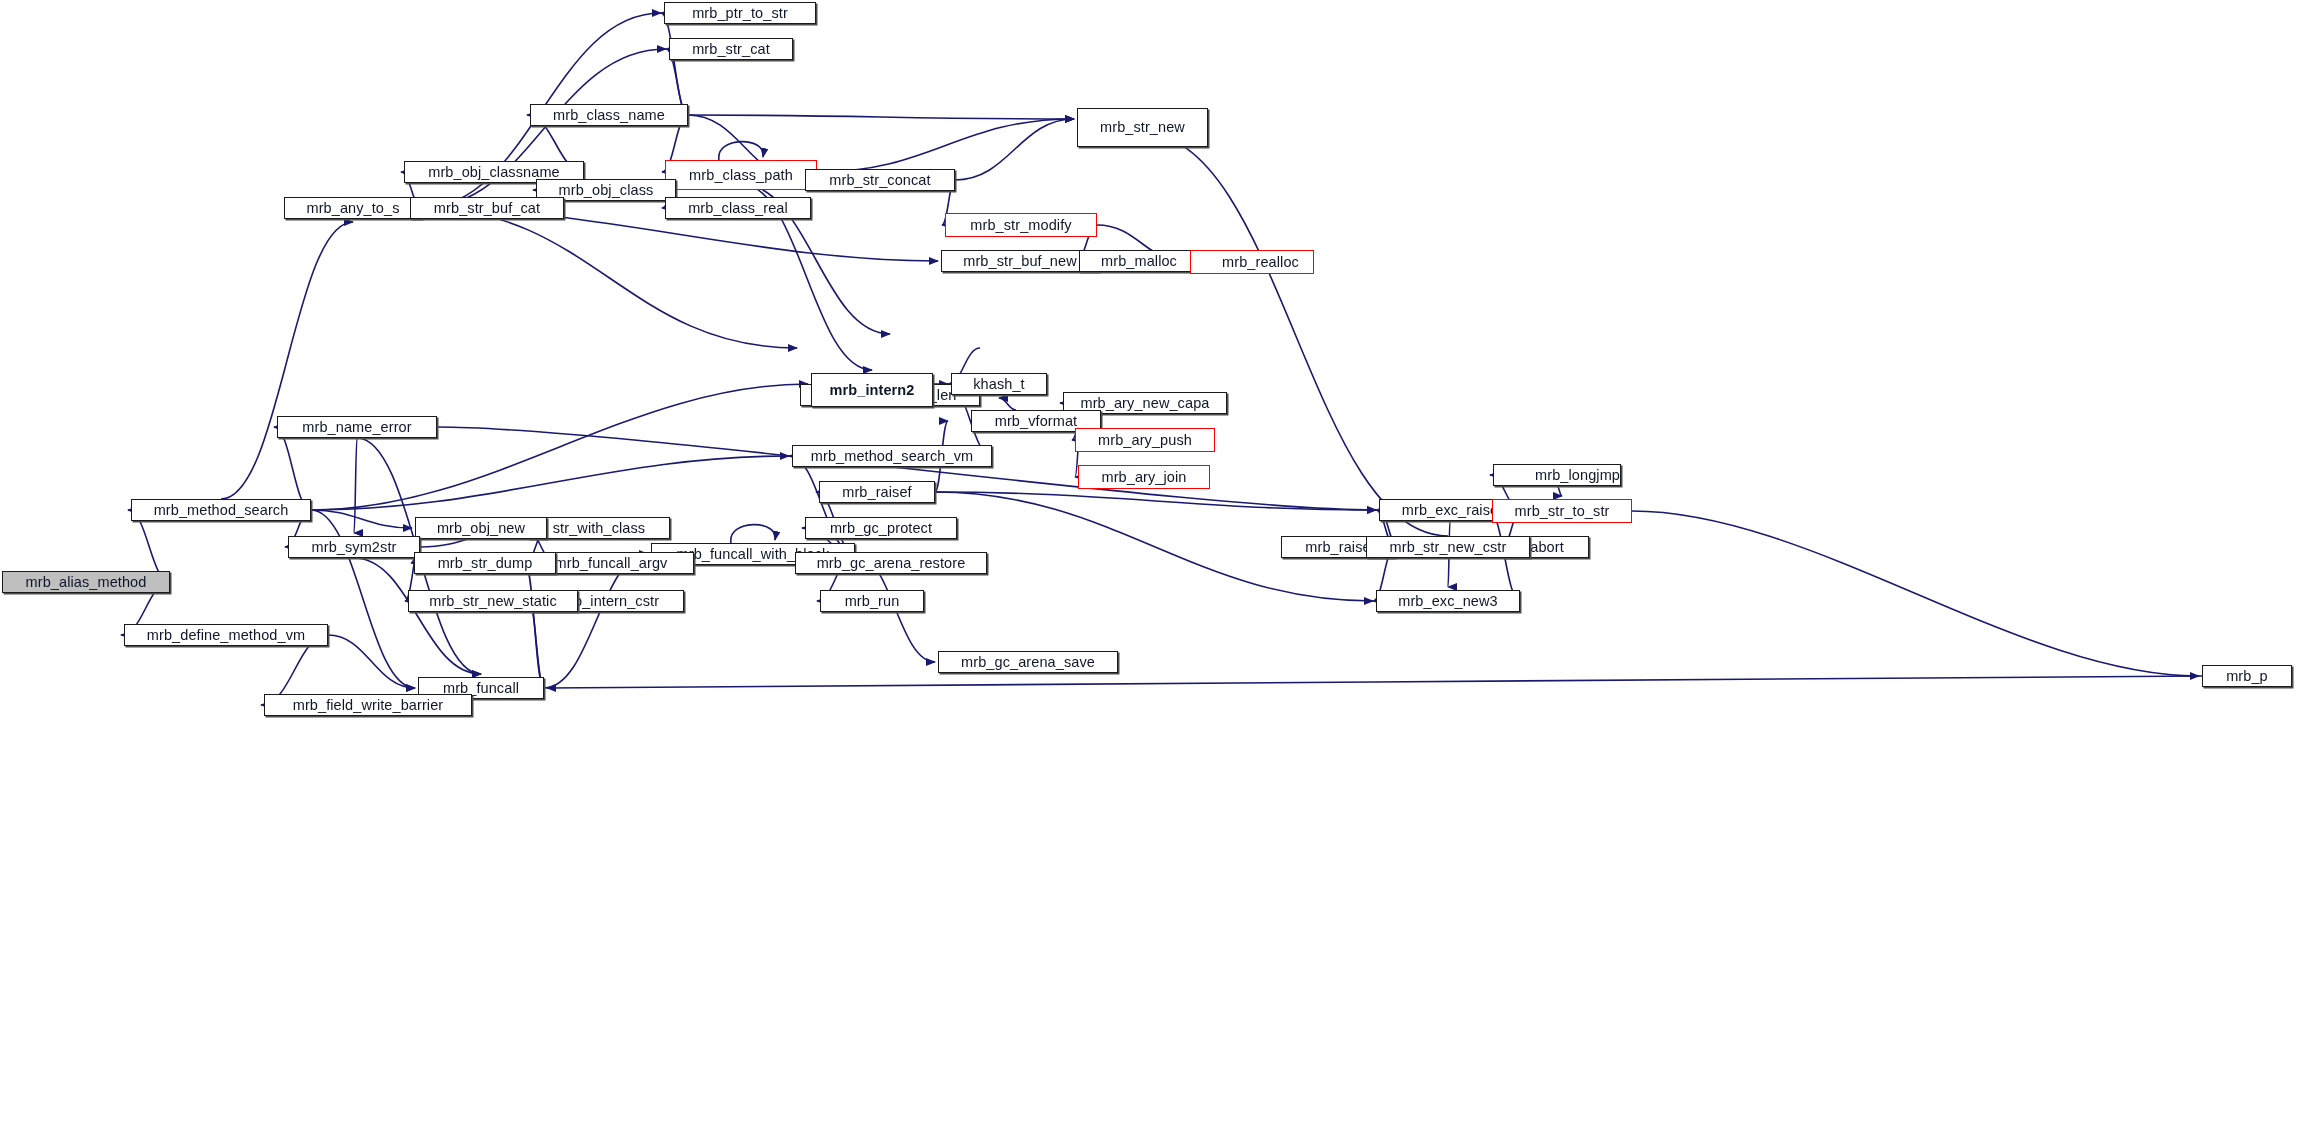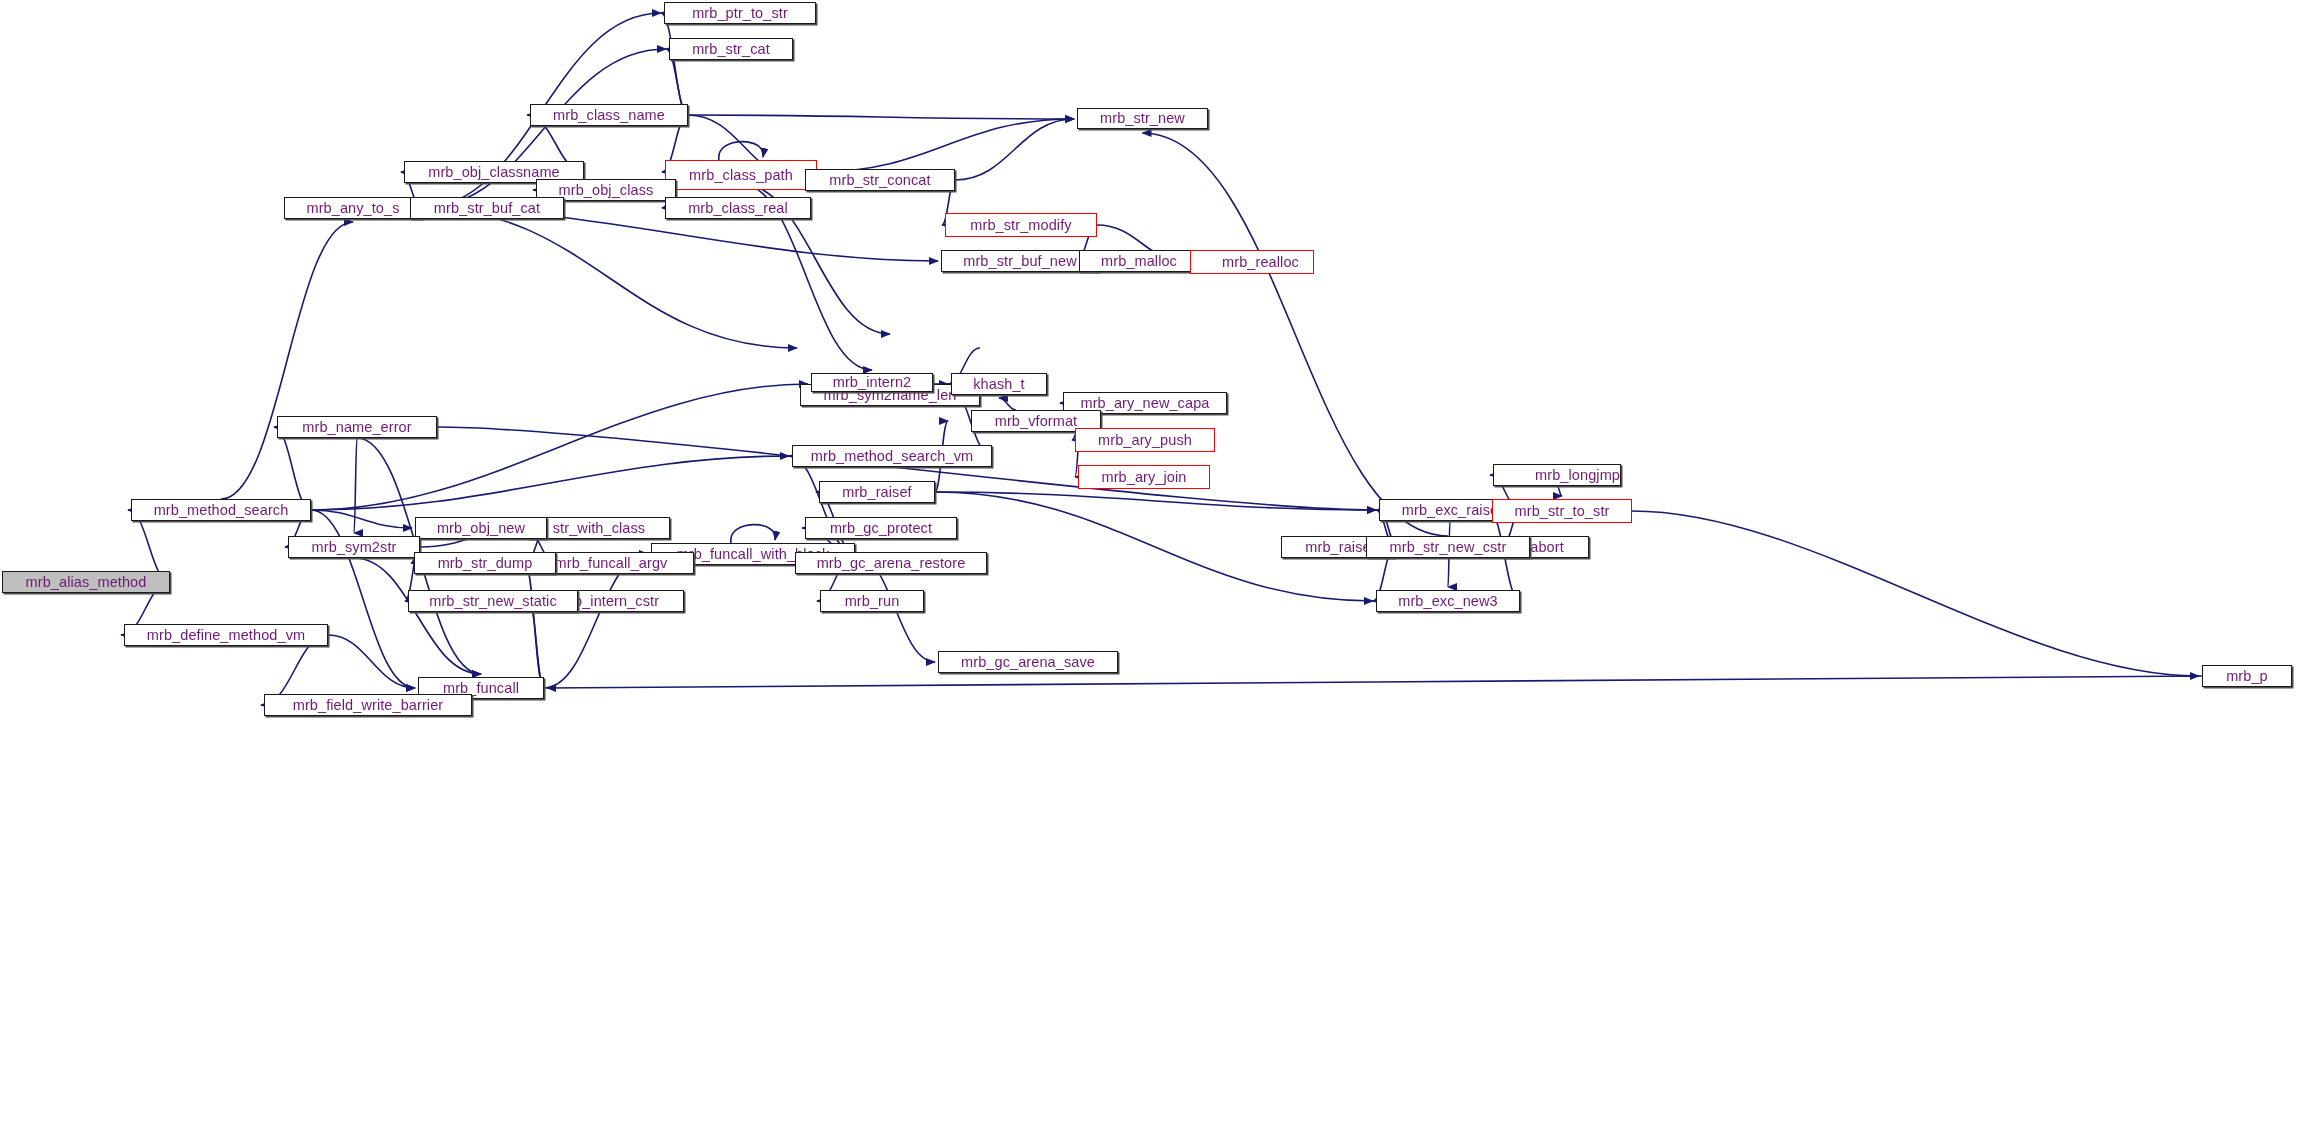--- a/index.html
+++ b/index.html
@@ -24,21 +24,21 @@
   .node {
     position: absolute;
     box-sizing: border-box;
     background: #ffffff;
     border: 1px solid #1a1a1a;
     box-shadow: 1.5px 1.5px 0 0 #4d4d4d;
     display: flex;
     align-items: center;
     justify-content: center;
     font-size: 14.5px;
-    color: #701a75;
+    color: #0f172a;
     white-space: nowrap;
     letter-spacing: 0.1px;
     line-height: 1;
   }
   .node.red {
     border: 1.6px solid #ff0000;
     box-shadow: none;
   }
   .node.root {
     background: #bfbfbf;
@@ -143,21 +143,21 @@
 
   <div class="node" style="left:664px;top:2px;width:152px;height:22px;">
       <span class="node-label">mrb_ptr_to_str</span>
     </div>
   <div class="node" style="left:669px;top:38px;width:124px;height:22px;">
       <span class="node-label">mrb_str_cat</span>
     </div>
   <div class="node" style="left:530px;top:104px;width:158px;height:22px;">
       <span class="node-label">mrb_class_name</span>
     </div>
-  <div class="node" style="left:1077px;top:108px;width:131px;height:21px;">
+  <div class="node" style="left:1077px;top:108px;width:131px;height:39px;">
       <span class="node-label">mrb_str_new</span>
     </div>
   <div class="node red" style="left:665px;top:160px;width:152px;height:30px;">
       <span class="node-label">mrb_class_path</span>
     </div>
   <div class="node" style="left:404px;top:161px;width:180px;height:22px;">
       <span class="node-label">mrb_obj_classname</span>
     </div>
   <div class="node" style="left:805px;top:169px;width:150px;height:22px;">
       <span class="node-label">mrb_str_concat</span>
@@ -182,21 +182,21 @@
     </div>
   <div class="node" style="left:1079px;top:250px;width:120px;height:22px;">
       <span class="node-label">mrb_malloc</span>
     </div>
   <div class="node red" style="left:1190px;top:250px;width:124px;height:24px;padding-left:17px;">
       <span class="node-label">mrb_realloc</span>
     </div>
   <div class="node" style="left:800px;top:337px;width:180px;height:22px;margin-top:47px;">
       <span class="node-label">mrb_sym2name_len</span>
     </div>
-  <div class="node" style="left:811px;top:373px;width:122px;height:19px;">
+  <div class="node" style="left:811px;top:373px;width:122px;height:34px;font-weight:bold;">
       <span class="node-label">mrb_intern2</span>
     </div>
   <div class="node" style="left:951px;top:373px;width:96px;height:22px;">
       <span class="node-label">khash_t</span>
     </div>
   <div class="node" style="left:1063px;top:392px;width:164px;height:22px;">
       <span class="node-label">mrb_ary_new_capa</span>
     </div>
   <div class="node" style="left:277px;top:416px;width:160px;height:22px;">
       <span class="node-label">mrb_name_error</span>

